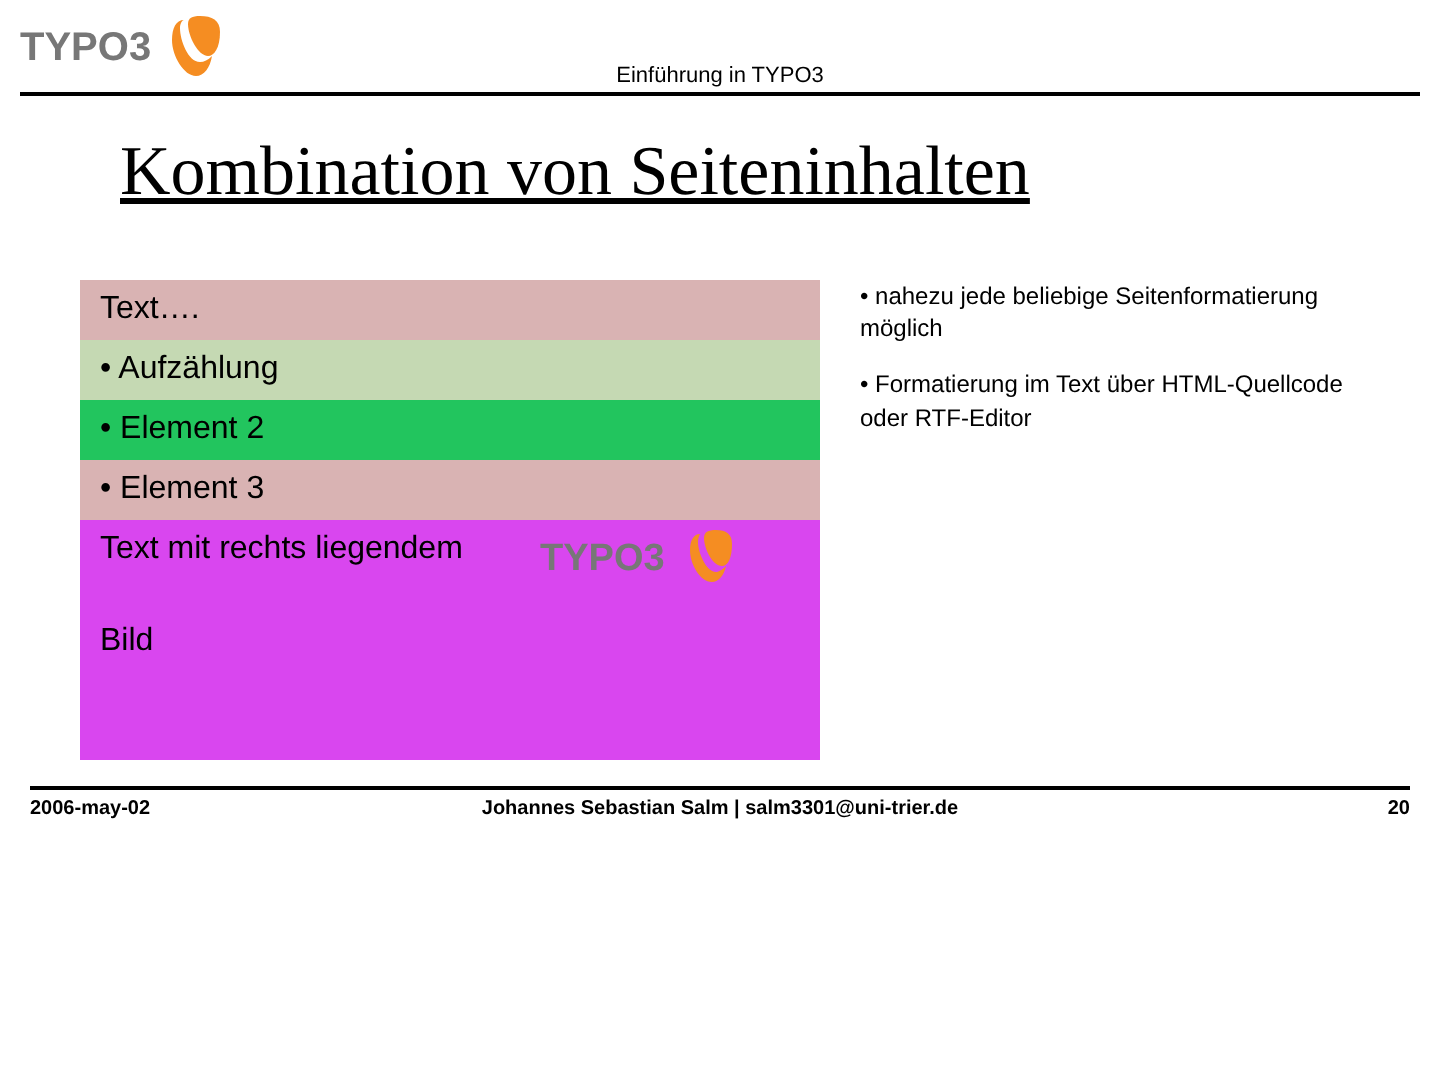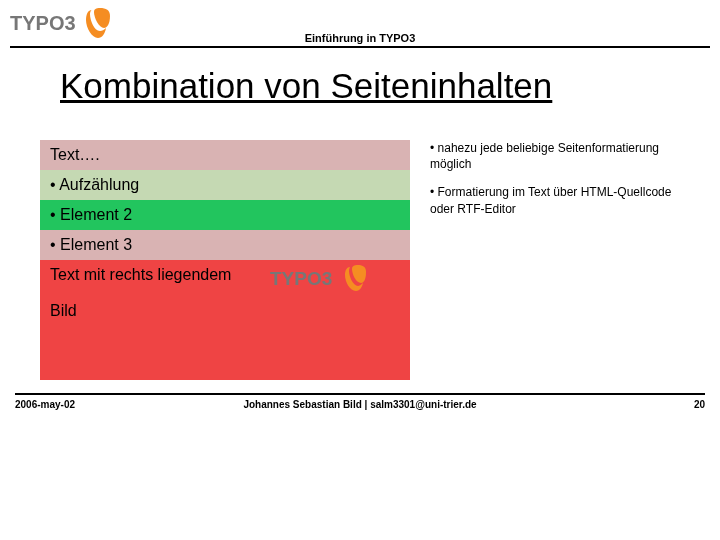--- a/index.html
+++ b/index.html
@@ -1,29 +1,29 @@
 <!DOCTYPE html>
 <html><head>
 <meta charset="utf-8">
 <style>
   * { box-sizing: border-box; margin: 0; padding: 0; }
   html, body { width: 720px; height: 540px; font-family: Verdana, Arial, sans-serif; background: #fff; color: #000; }
   .slide { position: relative; width: 720px; height: 432px; }
   .header { position: absolute; top: 6px; left: 10px; right: 10px; height: 42px; border-bottom: 2px solid #000; }
   .logo { position: absolute; left: 0; top: 0; }
-  .header-title { position: absolute; left: 0; right: 0; bottom: 2px; text-align: center; font-size: 11px; font-weight: bold; }
-  .main-title { position: absolute; top: 66px; left: 60px; right: 40px; font-family: Liberation Sans, sans-serif; font-size: 35px; text-decoration: underline; font-weight: normal; }
+  .header-title { position: absolute; left: 0; right: 0; bottom: 2px; text-align: center; font-size: 11px; font-weight: normal; }
+  .main-title { position: absolute; top: 66px; left: 60px; right: 40px; font-family: Liberation Serif, serif; font-size: 35px; text-decoration: underline; font-weight: normal; }
   .content { position: absolute; top: 140px; left: 40px; right: 40px; display: flex; gap: 20px; }
   .left-col { width: 370px; }
   .row { padding: 6px 10px; font-size: 16px; }
   .row-pink { background: #d9b3b3; }
   .row-green { background: #c5d9b3; }
   .row-cream { background: #22c55e; }
-  .block-cream { background: #ef4444; padding: 6px 10px; font-size: 16px; position: relative; }
-  .block-cream .line2 { margin-top: 18px; }
+  .block-cream { background: #d946ef; padding: 6px 10px; font-size: 16px; position: relative; }
+  .block-cream .line2 { margin-top: 28px; }
   .inline-logo { position: absolute; right: 30px; top: 3px; }
   .right-col { flex: 1; font-size: 12px; line-height: 1.35; }
   .right-col .para { margin-bottom: 12px; }
   .footer { position: absolute; bottom: 22px; left: 15px; right: 15px; border-top: 2px solid #000; padding-top: 4px; font-size: 10px; font-weight: bold; display: flex; justify-content: space-between; align-items: center; }
   .footer-center { position: absolute; left: 0; right: 0; text-align: center; }
   .footer-left, .footer-right { position: relative; z-index: 1; }
 </style>
 </head>
 <body>
 
@@ -60,18 +60,18 @@
         </div>
       </div>
     </div>
     <div class="right-col">
       <div class="para">• nahezu jede beliebige Seitenformatierung möglich</div>
       <div class="para">• Formatierung im Text über HTML-Quellcode oder RTF-Editor</div>
     </div>
   </div>
 
   <div class="footer">
-    <div class="footer-center">Johannes Sebastian Bild | salm3301@uni-trier.de</div>
+    <div class="footer-center">Johannes Sebastian Salm | salm3301@uni-trier.de</div>
     <div class="footer-left">2006-may-02</div>
     <div class="footer-right">20</div>
   </div>
 
 </div>
 
 </body></html>

